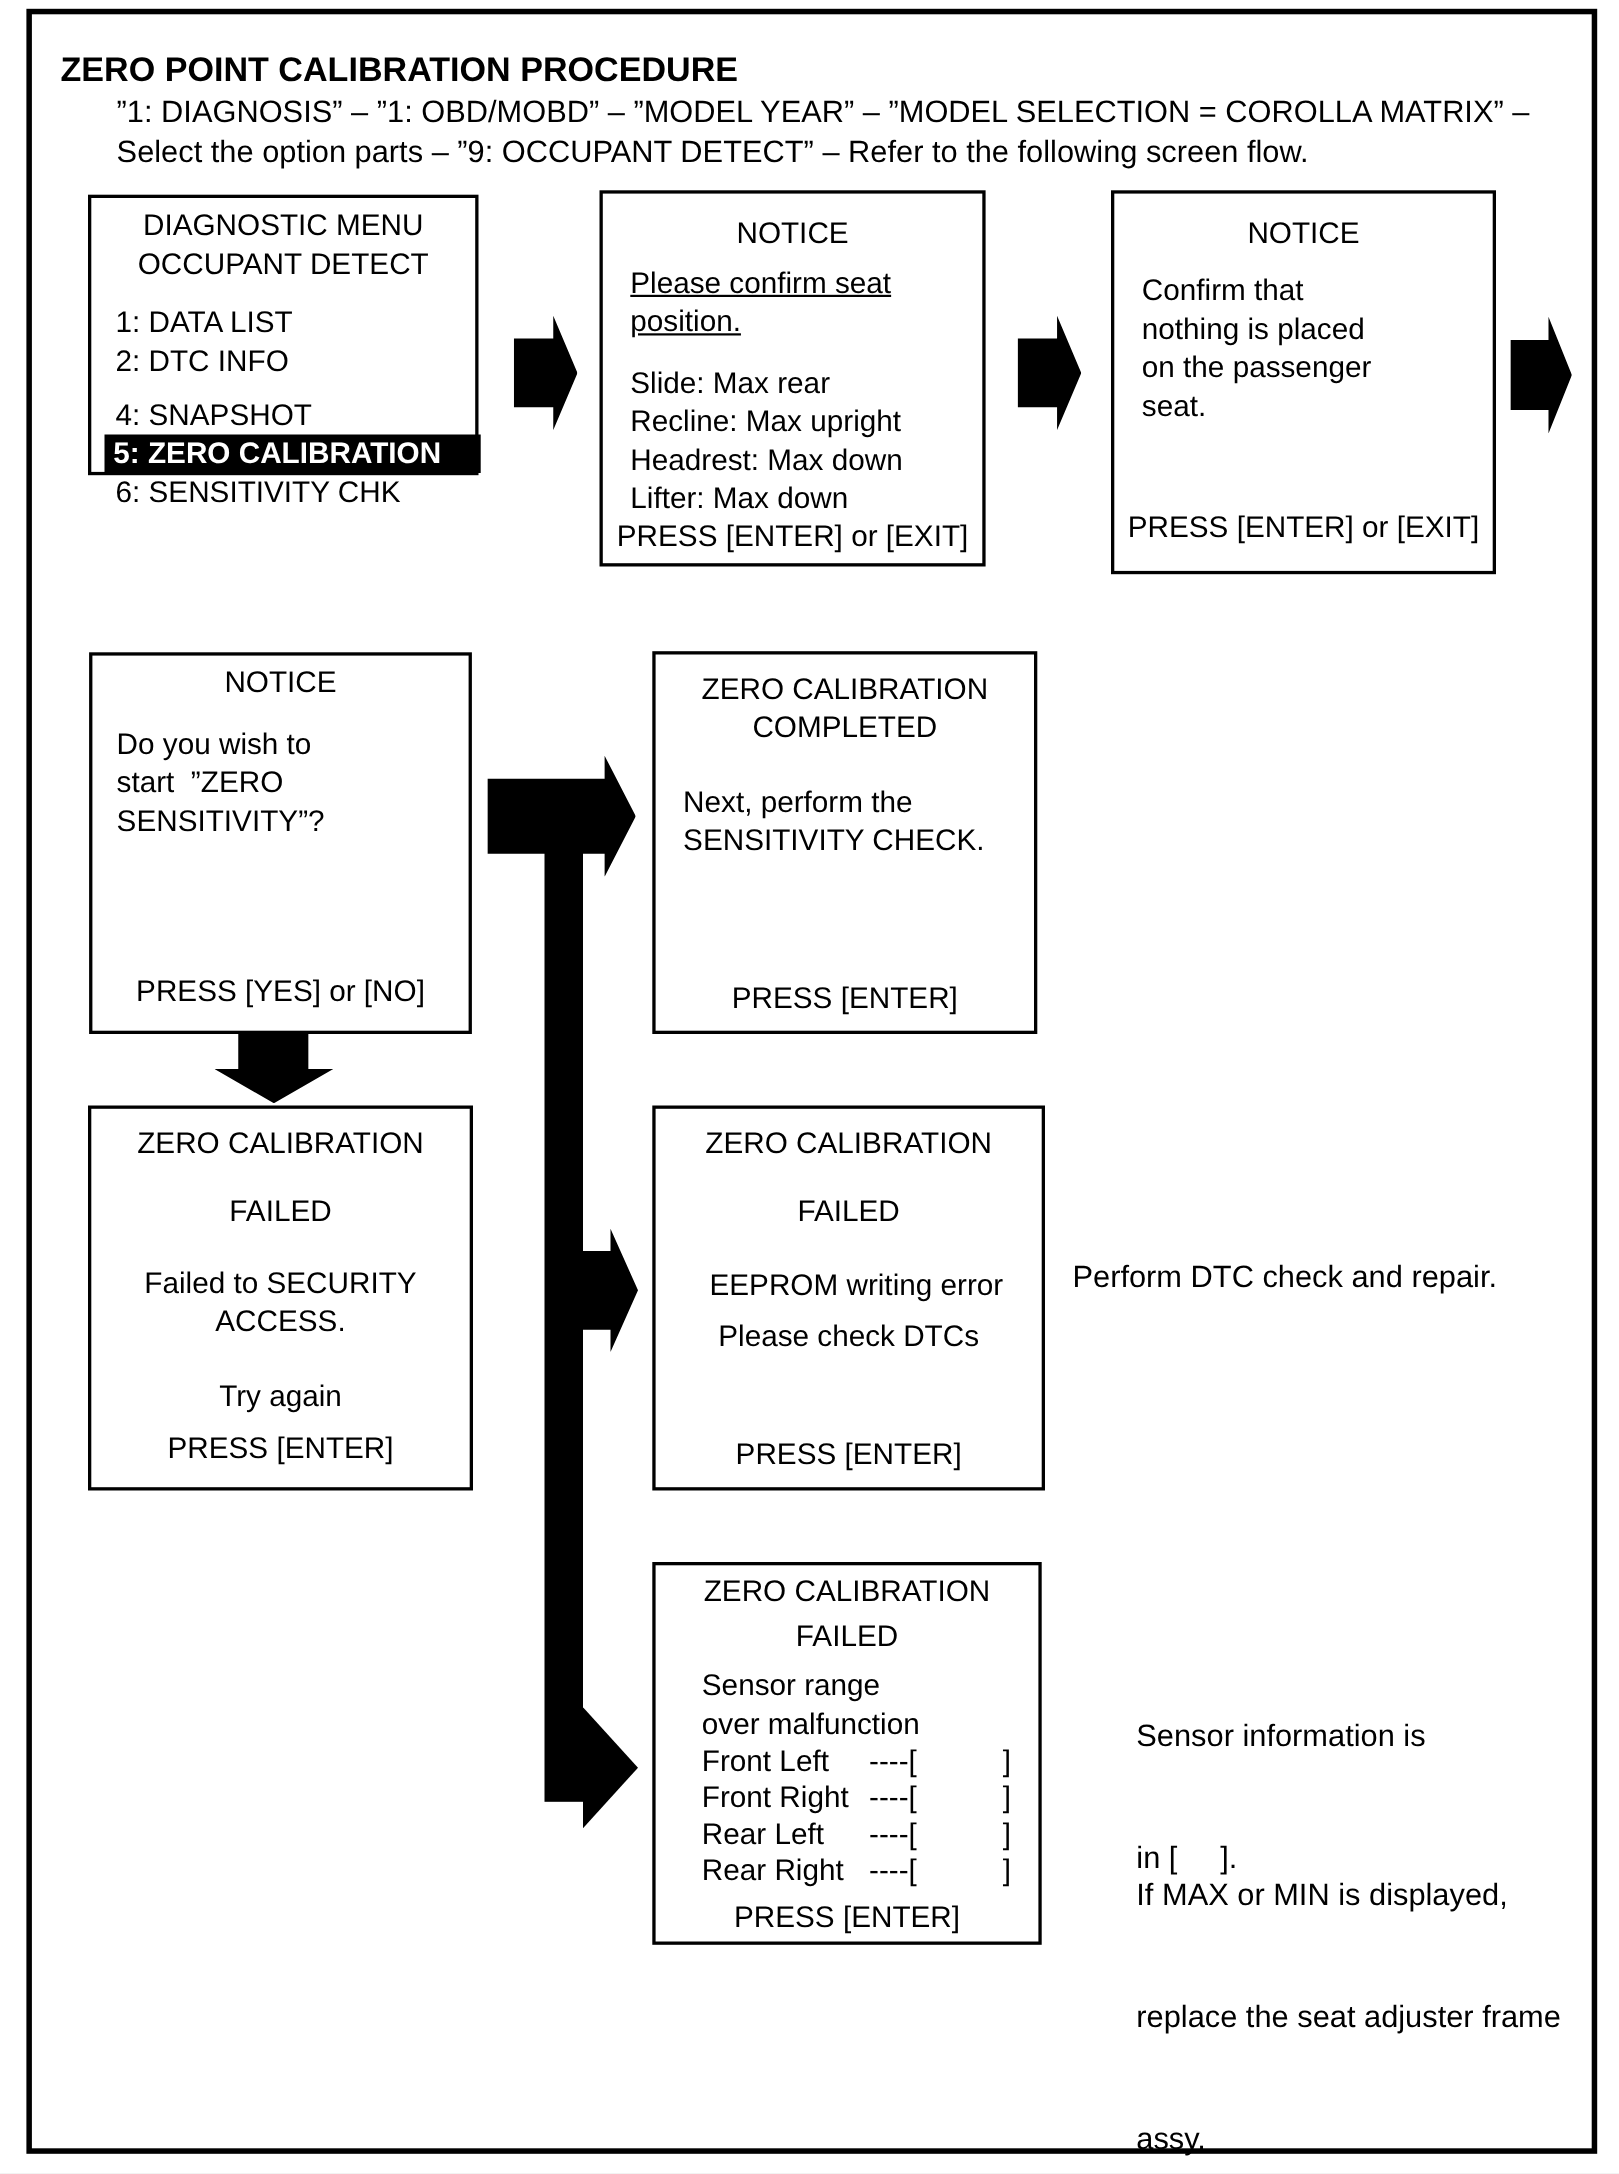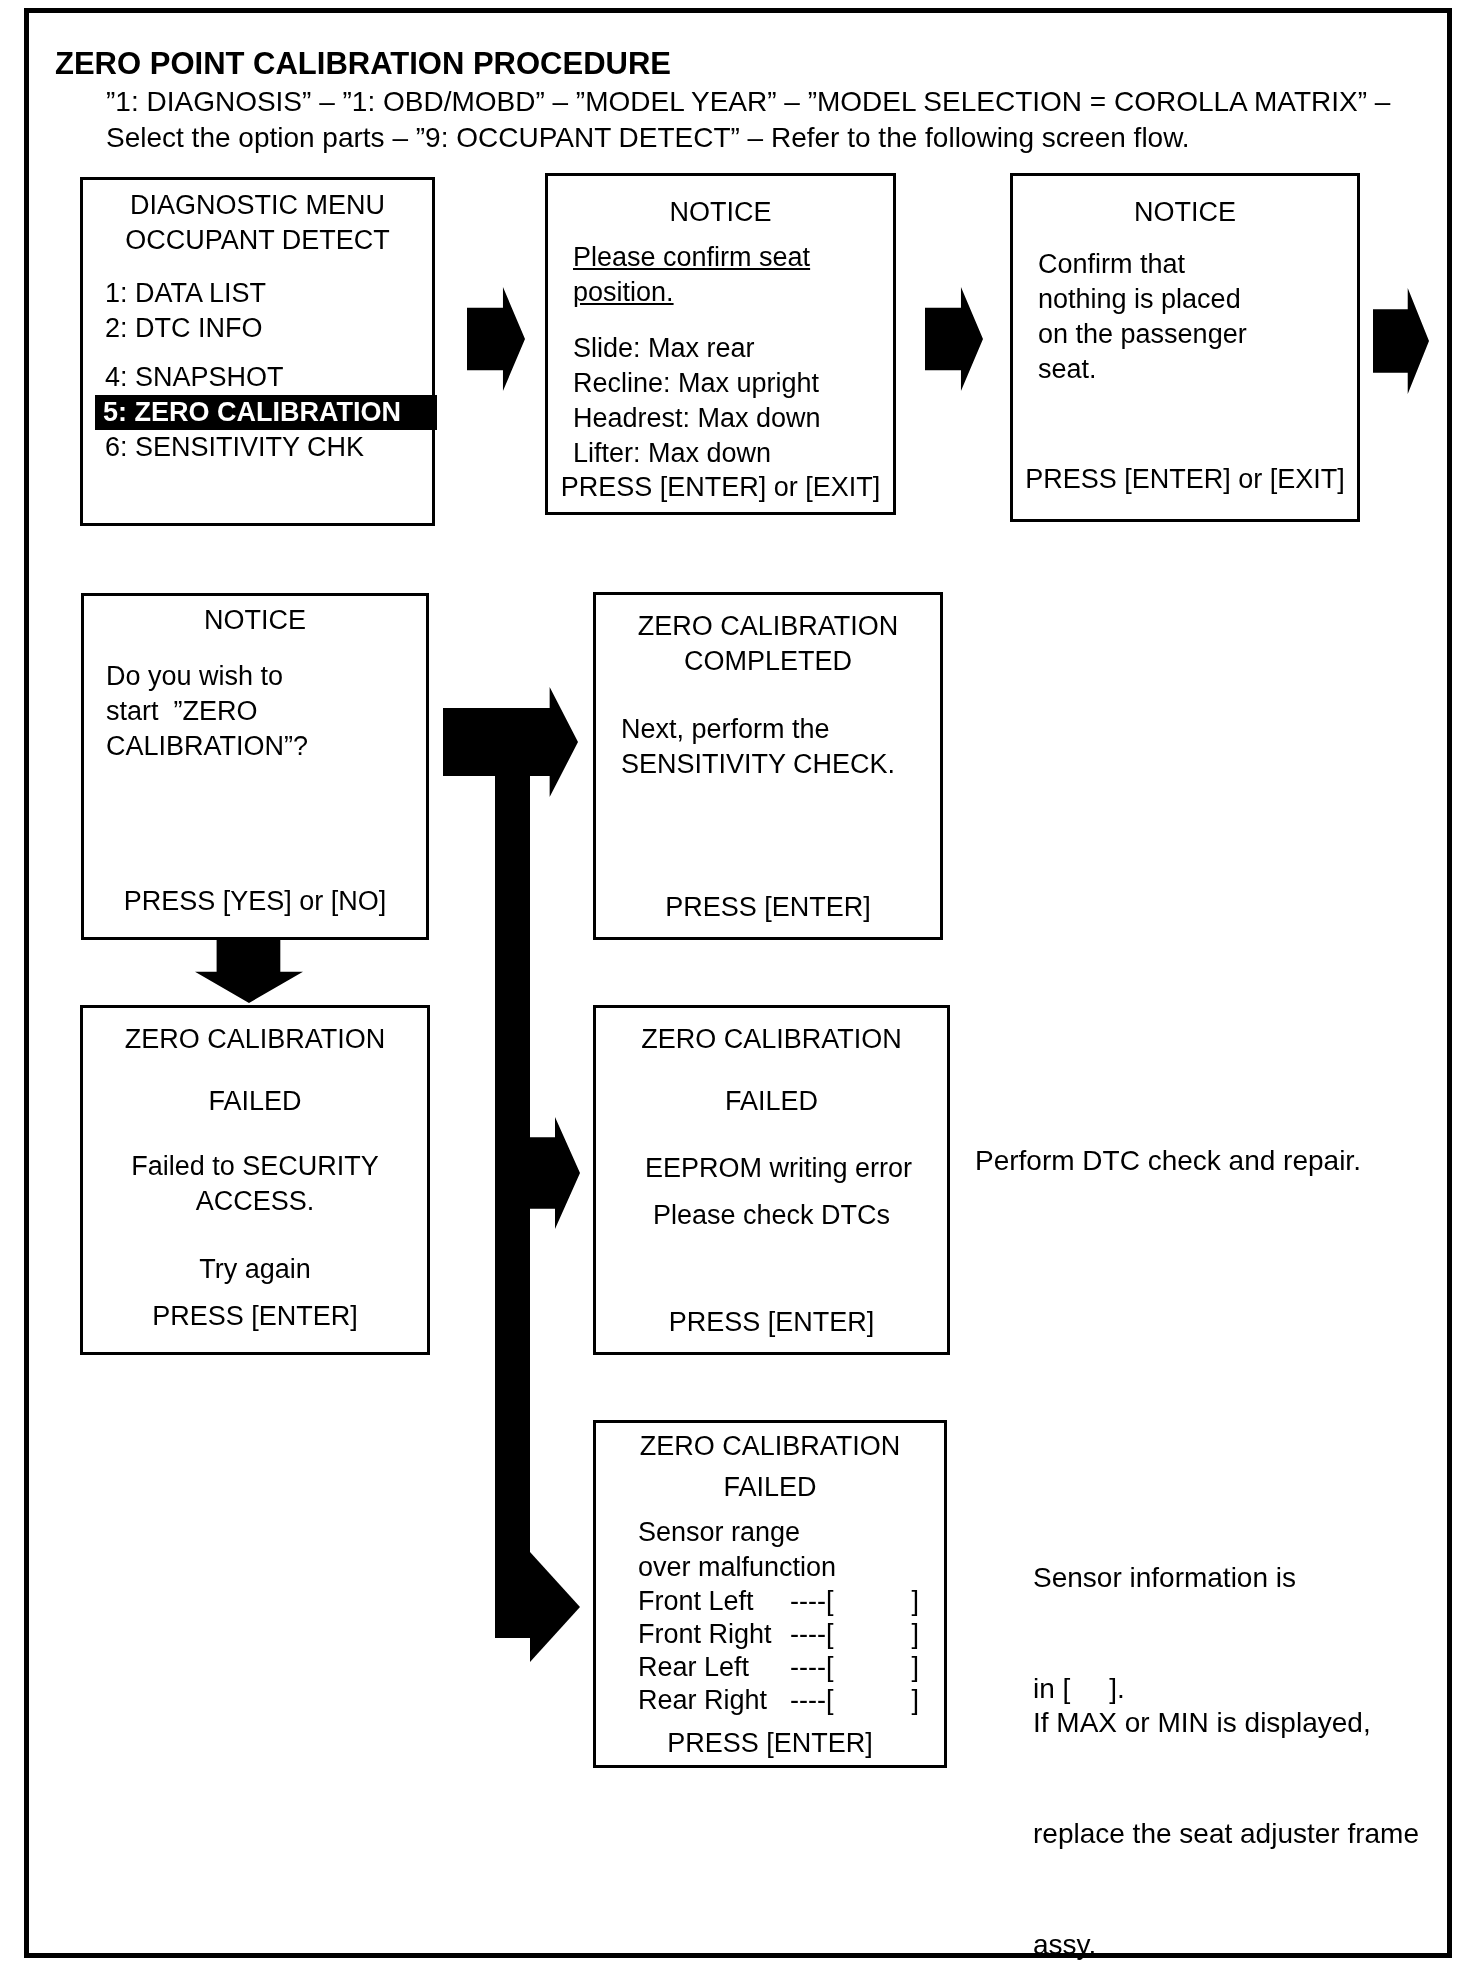--- a/index.html
+++ b/index.html
@@ -27,21 +27,21 @@
   #intro-2{top:120px;}
 
   .box{
     position:absolute;border:3px solid #000;box-sizing:border-box;background:#fff;
   }
   .t{font-size:27px;line-height:35px;white-space:pre;}
   .ctr{text-align:center;}
   .footer{position:absolute;left:0;right:0;text-align:center;}
 
   
-  #box-menu      {left:80px;  top:177px; width:355px; height:349px; padding-top:8px;}
+  #box-menu      {left:80px;  top:177px; width:355px; height:255px; padding-top:8px;}
   #box-seat      {left:545px; top:173px; width:351px; height:342px; padding-top:19px;}
   #box-passenger {left:1010px;top:173px; width:350px; height:349px; padding-top:19px;}
   #box-start     {left:81px;  top:593px; width:348px; height:347px; padding-top:7px;}
   #box-completed {left:593px; top:592px; width:350px; height:348px; padding-top:14px;}
   #box-security  {left:80px;  top:1005px;width:350px; height:350px; padding-top:14px;}
   #box-eeprom    {left:593px; top:1005px;width:357px; height:350px; padding-top:14px;}
   #box-sensor    {left:593px; top:1420px;width:354px; height:348px; padding-top:6px;}
 
   
   #box-menu .menu{margin-top:18px;padding-left:22px;}
@@ -167,21 +167,21 @@
     <div class="t footer">PRESS [ENTER] or [EXIT]</div>
   </div>
 
   <div class="arr arr-r" id="arr-3"></div>
 
   <div class="box" id="box-start">
     <div class="t ctr">NOTICE</div>
     <div class="body">
       <div class="t">Do you wish to</div>
       <div class="t">start  ”ZERO</div>
-      <div class="t">CALIBRATION”?</div>
+      <div class="t">SENSITIVITY”?</div>
     </div>
     <div class="t footer">PRESS [YES] or [NO]</div>
   </div>
 
   <div class="arr" id="arr-big"></div>
   <div class="arr" id="trunk"></div>
   <div class="arr" id="arr-mid"></div>
   <div class="arr" id="arr-bottom"></div>
   <div class="arr" id="arr-down"></div>
 

